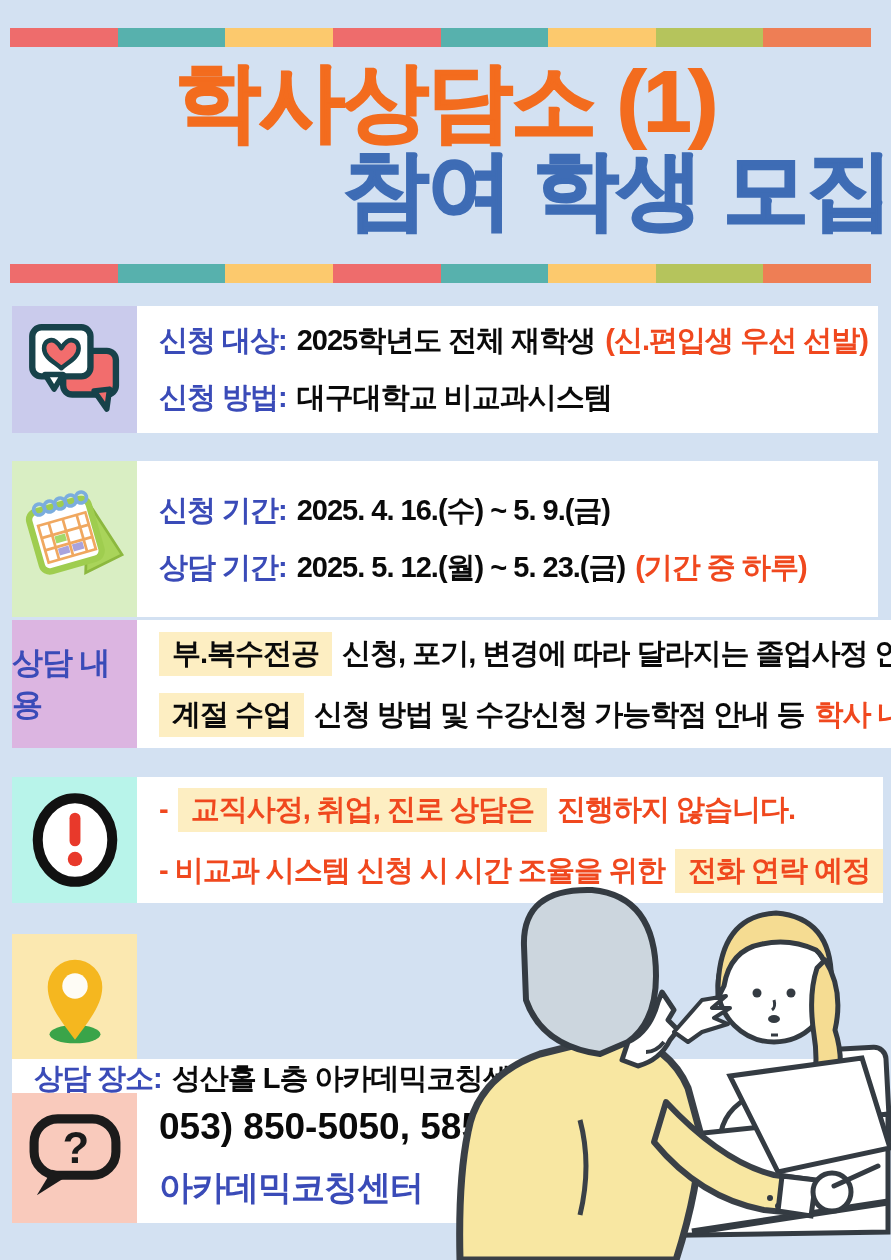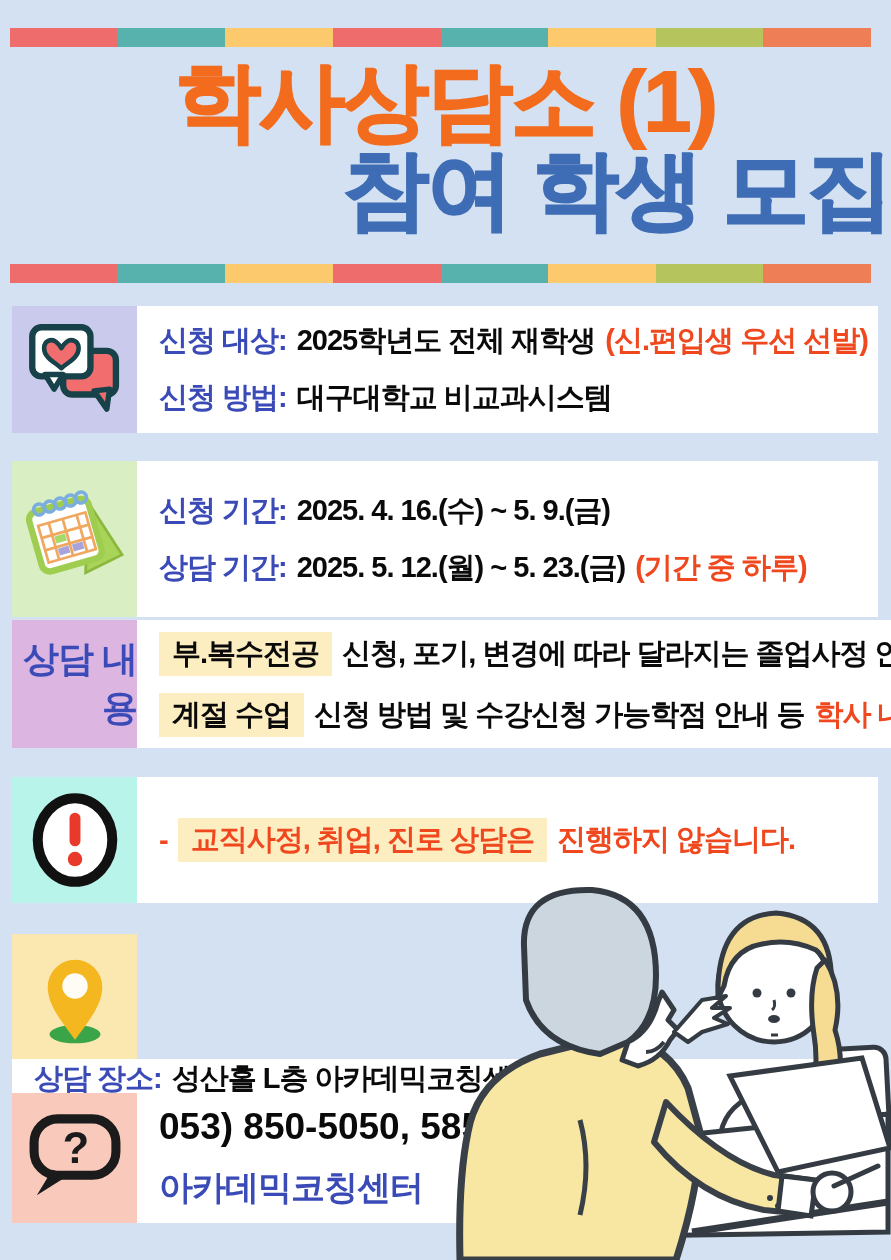--- a/index.html
+++ b/index.html
@@ -32,23 +32,22 @@
     display:flex; flex-direction:column; justify-content:center;
     gap:17px; padding-left:22px;
   }
   .line{display:flex; align-items:center; gap:10px; font-weight:900;
         font-size:29px; letter-spacing:-1px; color:var(--c-text-black,#0a0a0a);
         white-space:nowrap;}
   .lbl{color:var(--c-label-blue,#3a4bb8);}
   .accent{color:var(--c-accent-red,#f0481e);}
   .hl{background:var(--c-highlight,#fdeec2); padding:2px 13px;}
   .box-title{
-    font-weight:900; font-size:36px; letter-spacing:-1px;
+    font-weight:900; font-size:31px; letter-spacing:-1px;
     color:var(--c-label-blue,#3a4bb8);
-    text-align:right;
   }
   .phone-line{font-size:37px; letter-spacing:0;}
   .org-line{font-size:34px;}
   .org-line .lbl{letter-spacing:-1px;}
   
   .illustration{position:absolute; left:430px; top:880px; width:461px; height:380px; z-index:5;}
 </style>
 </head>
 <body>
 
@@ -161,20 +160,24 @@
         <ellipse cx="55" cy="55" rx="41" ry="46" fill="#ffffff" stroke="#111111" stroke-width="11"></ellipse>
         <rect x="49" y="25" width="12" height="37" rx="6" fill="#e8392b"></rect>
         <circle cx="55" cy="76" r="8" fill="#e8392b"></circle>
       </svg>
     </div>
     <div class="content">
       <div class="line accent">
         <span>-</span>
         <span class="hl">교직사정, 취업, 진로 상담은</span>
         <span>진행하지 않습니다.</span>
+      </div>
+      <div class="line accent">
+        <span>- 비교과 시스템 신청 시 시간 조율을 위한</span>
+        <span class="hl">전화 연락 예정</span>
       </div>
     </div>
   </div>
 
   <div class="box" style="top:934px;height:127px;flex-direction:column;">
     <div class="icon-cell" style="background: rgb(251, 232, 176);">
       <svg width="100" height="100" viewBox="0 0 110 110">
         <ellipse cx="55" cy="96" rx="28" ry="10" fill="#3aa449"></ellipse>
         <path d="M55 102 C37 78 25 62 25 44 A30 30 0 1 1 85 44 C85 62 73 78 55 102 Z" fill="#f5b71f"></path>
         <circle cx="55" cy="43" r="14" fill="#fefcf5"></circle>

